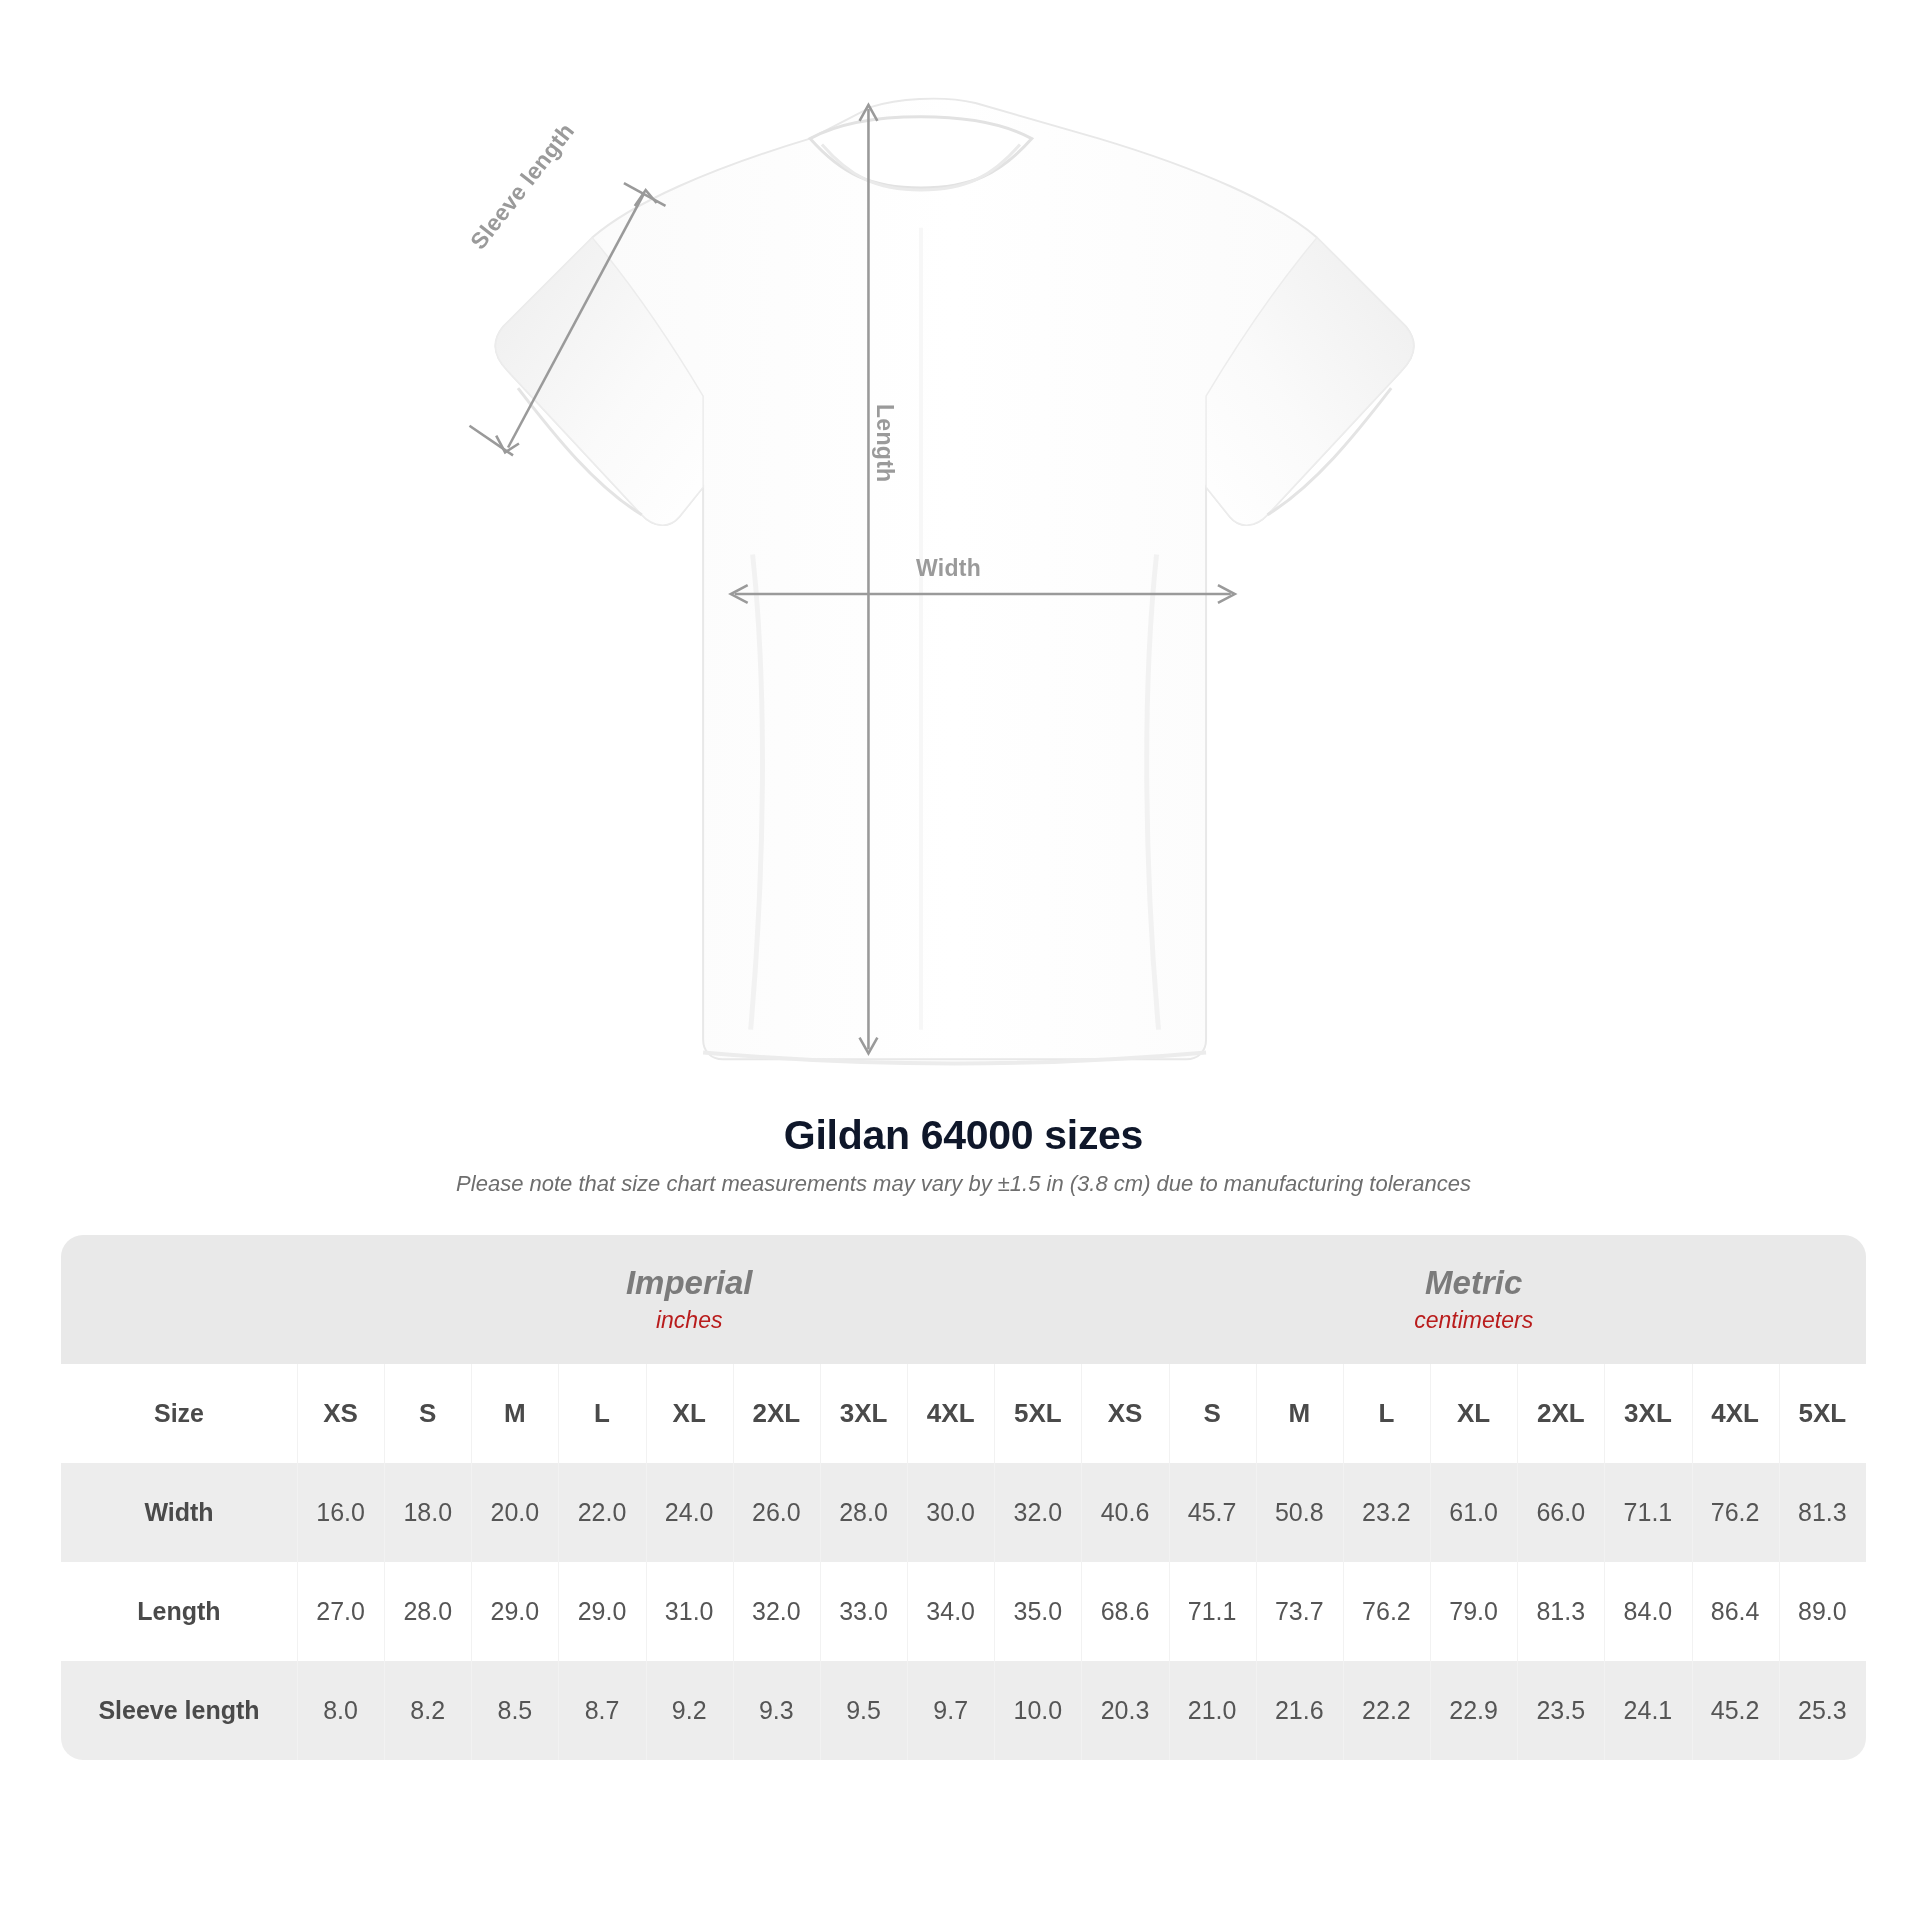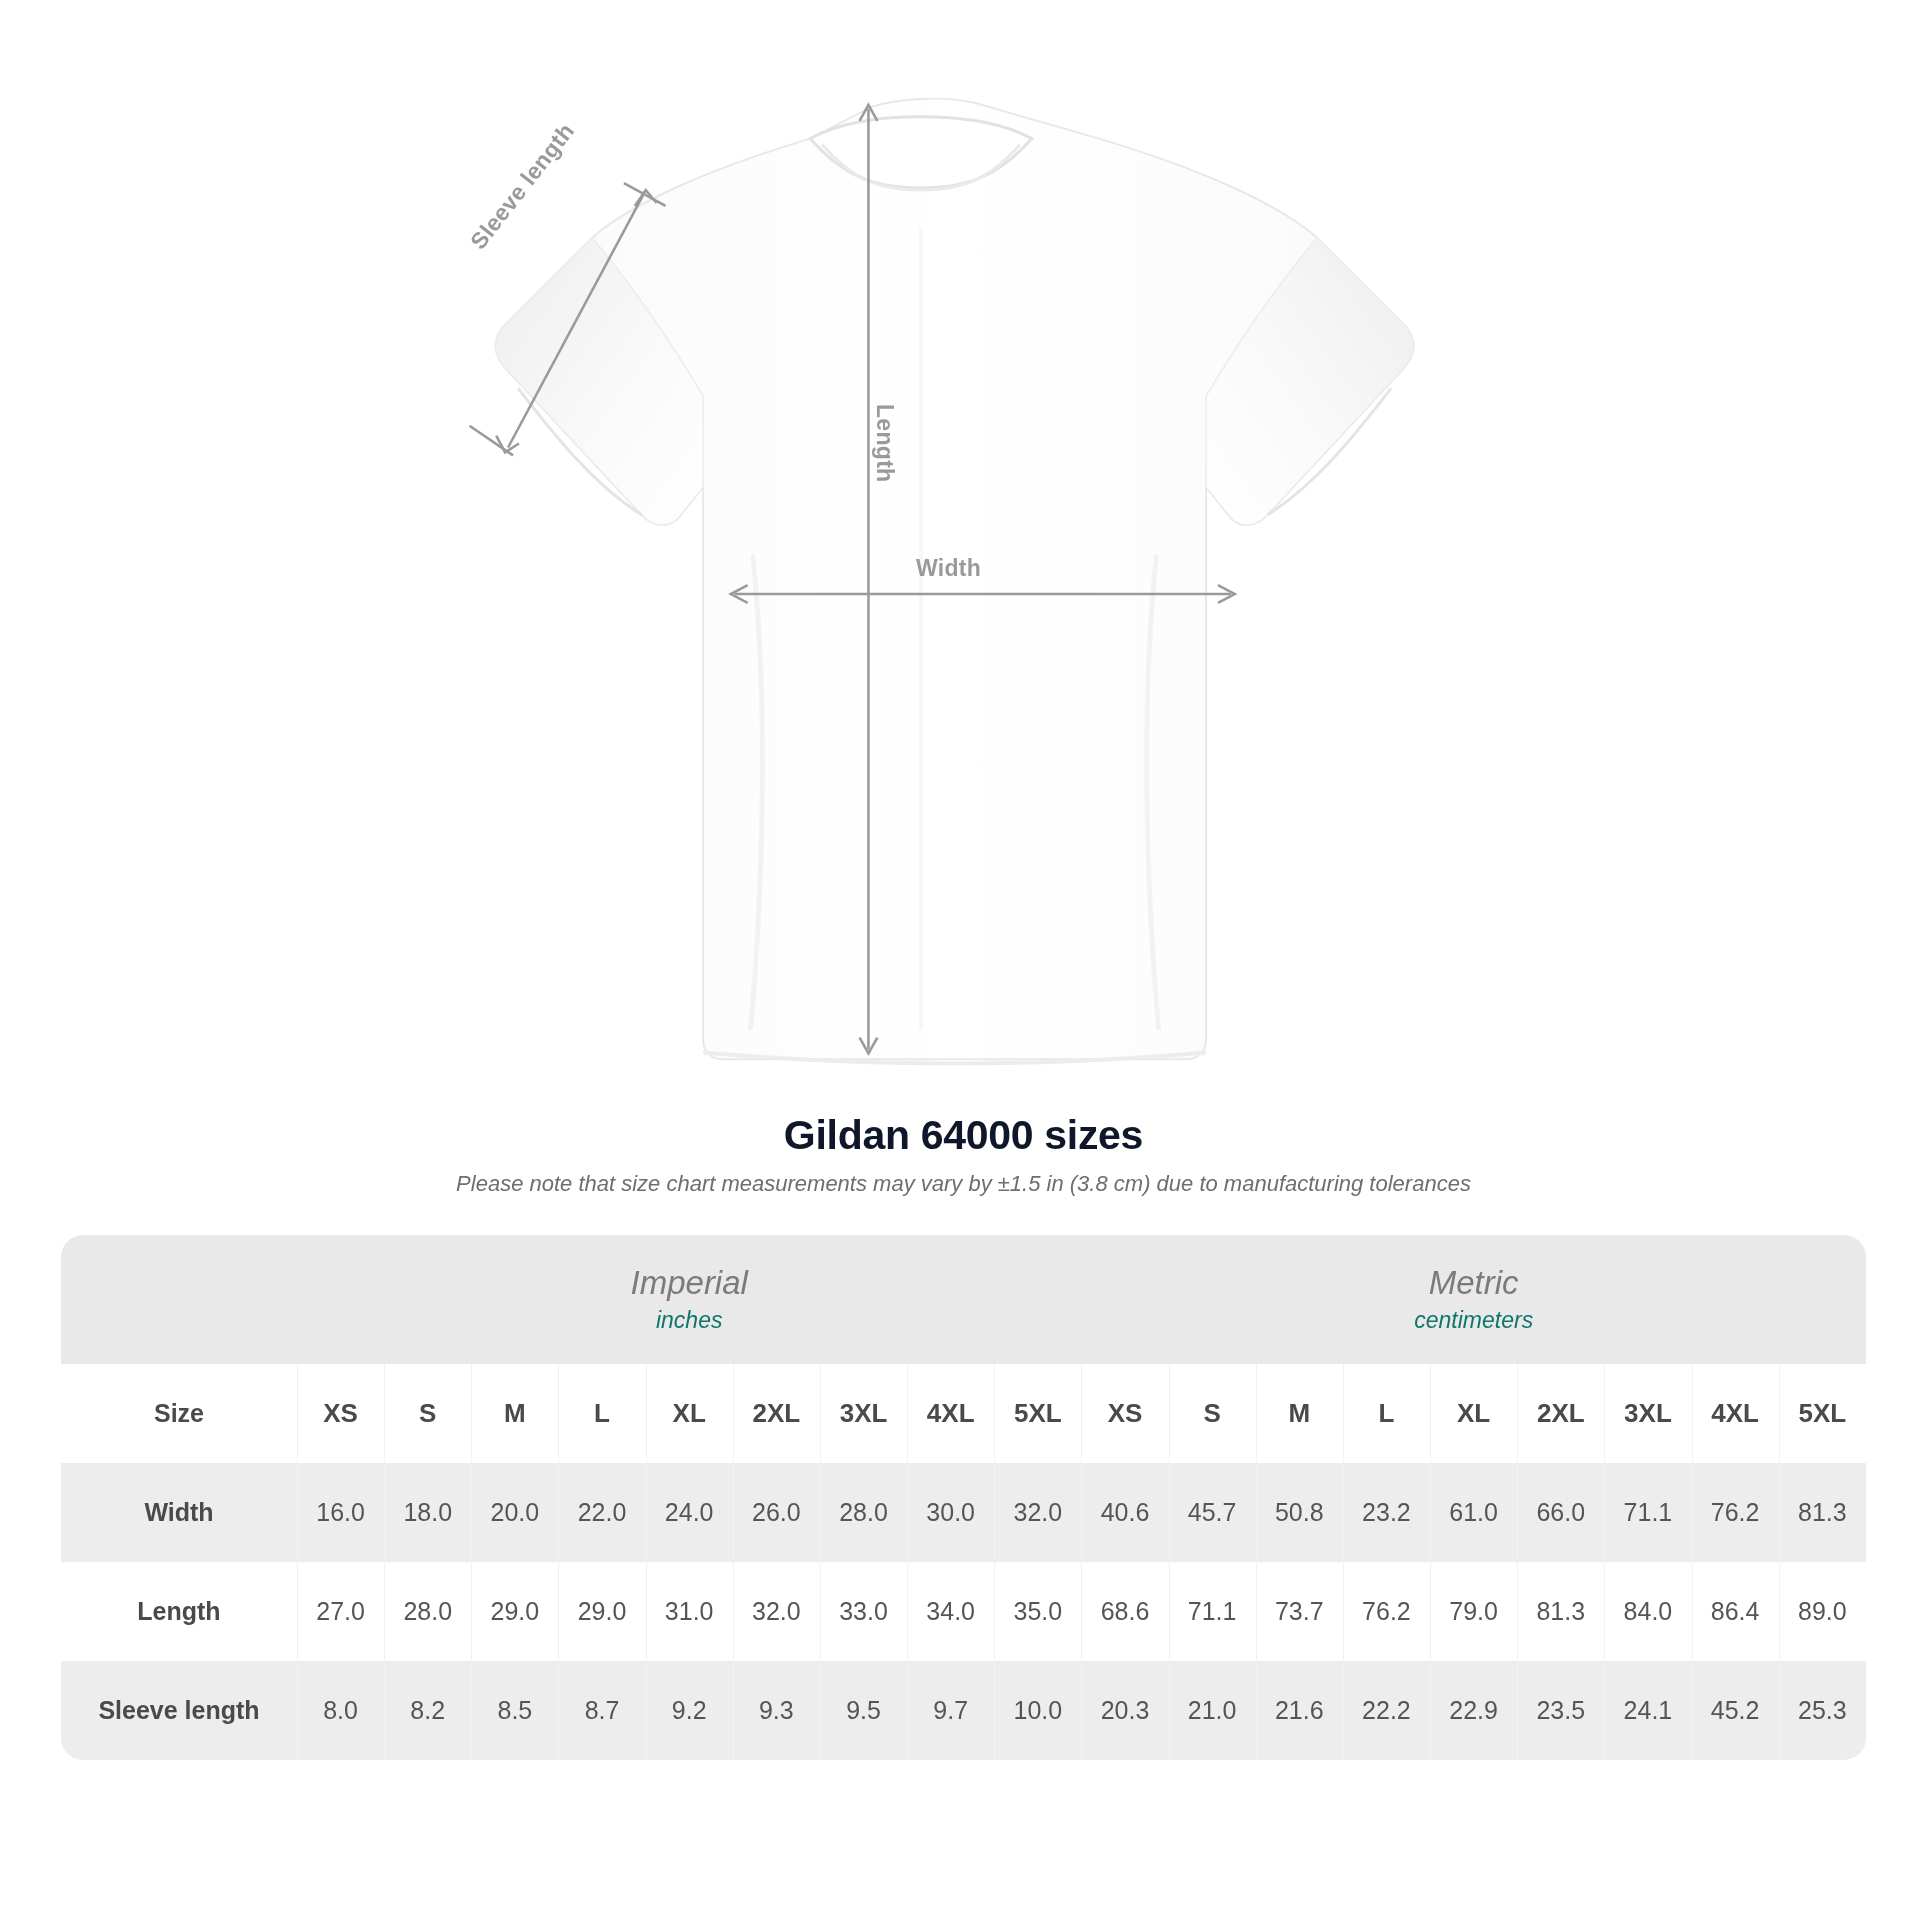--- a/index.html
+++ b/index.html
@@ -94,28 +94,28 @@
     border: none;
   }
   .unit-head-row td {
     background: #e9e9e9;
     height: 127px;
     vertical-align: middle;
   }
   .unit-name {
     font-size: 33px;
     font-style: italic;
-    font-weight: normal;
+    font-weight: bold;
     color: #7b7b7b;
     line-height: 1.25;
   }
   .unit-sub {
     font-size: 23px;
     font-style: italic;
-    color: #0f766e;
+    color: #b91c1c;
     line-height: 1.5;
   }
   .label-col {
     width: 236px;
     font-weight: bold;
     color: #4a4a4a !important;
     font-size: 27px;
   }
   .head-row td {
     height: 97px;

